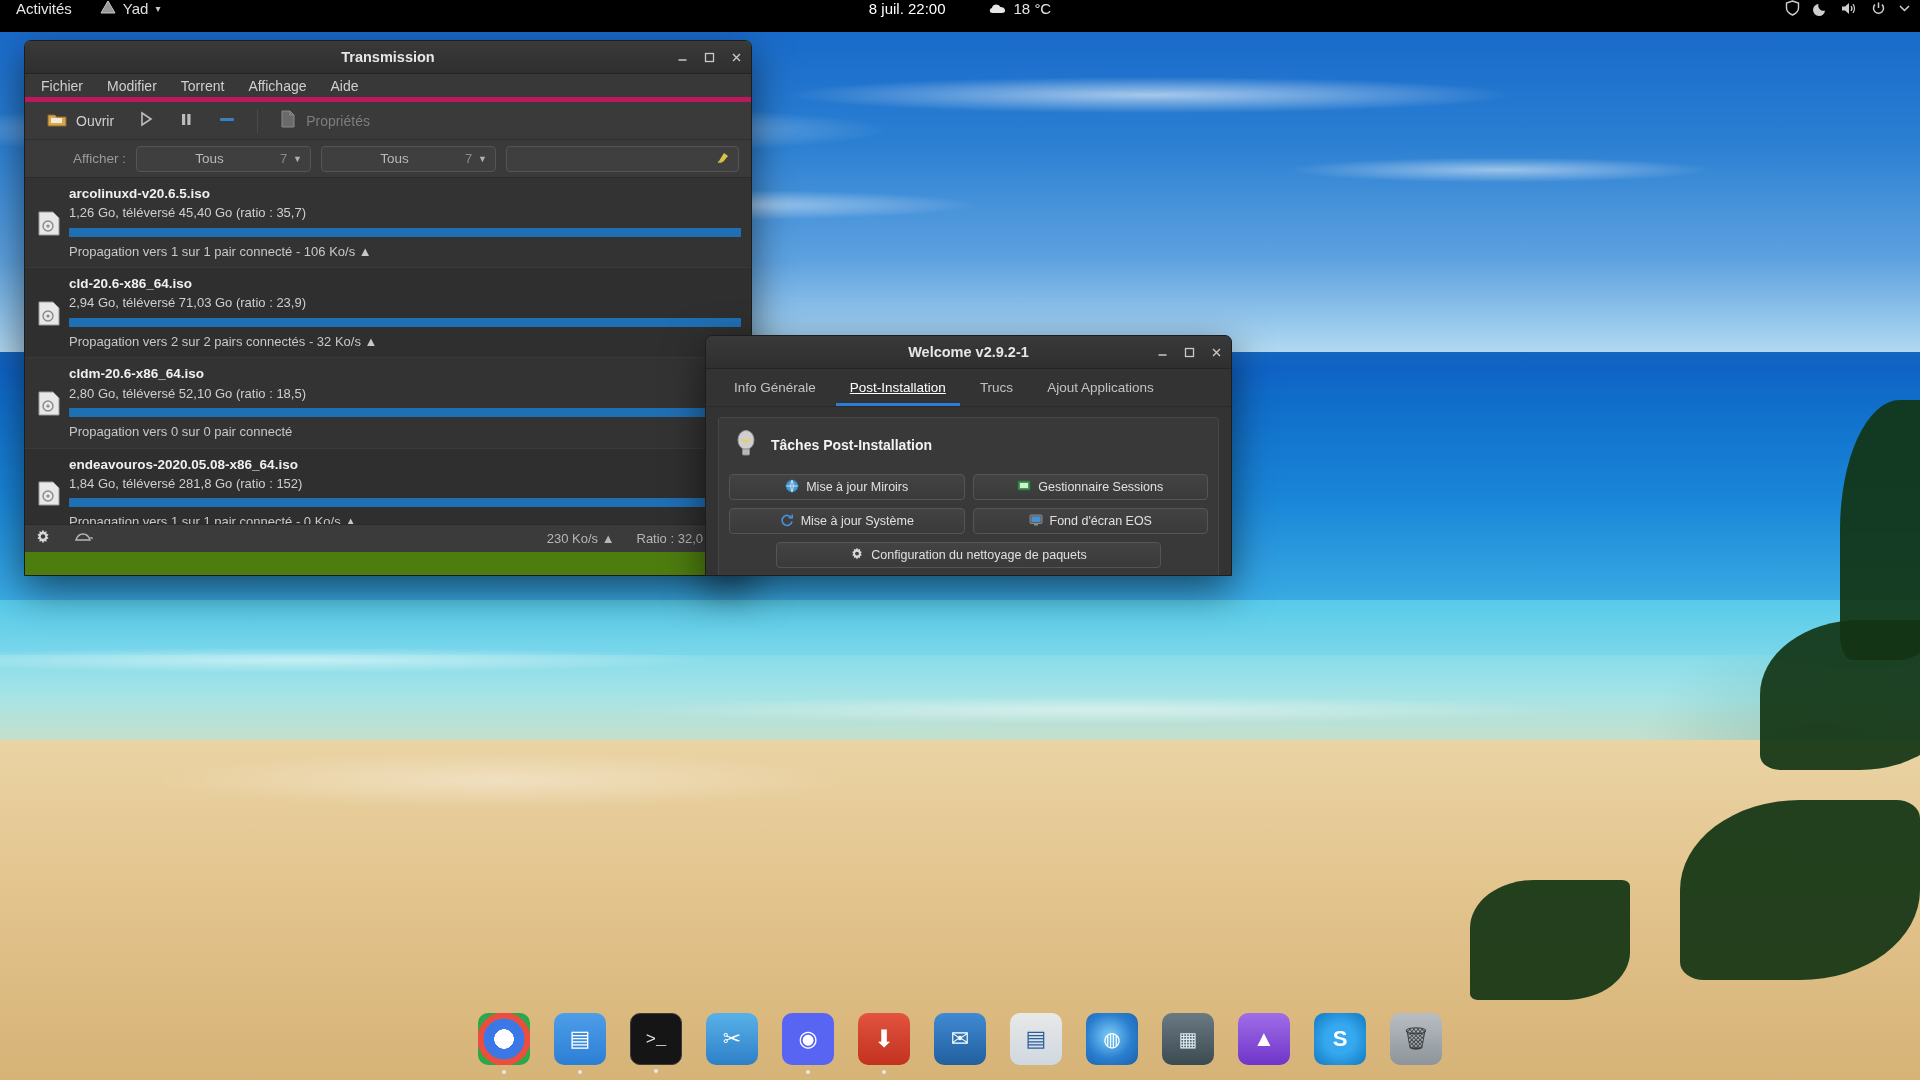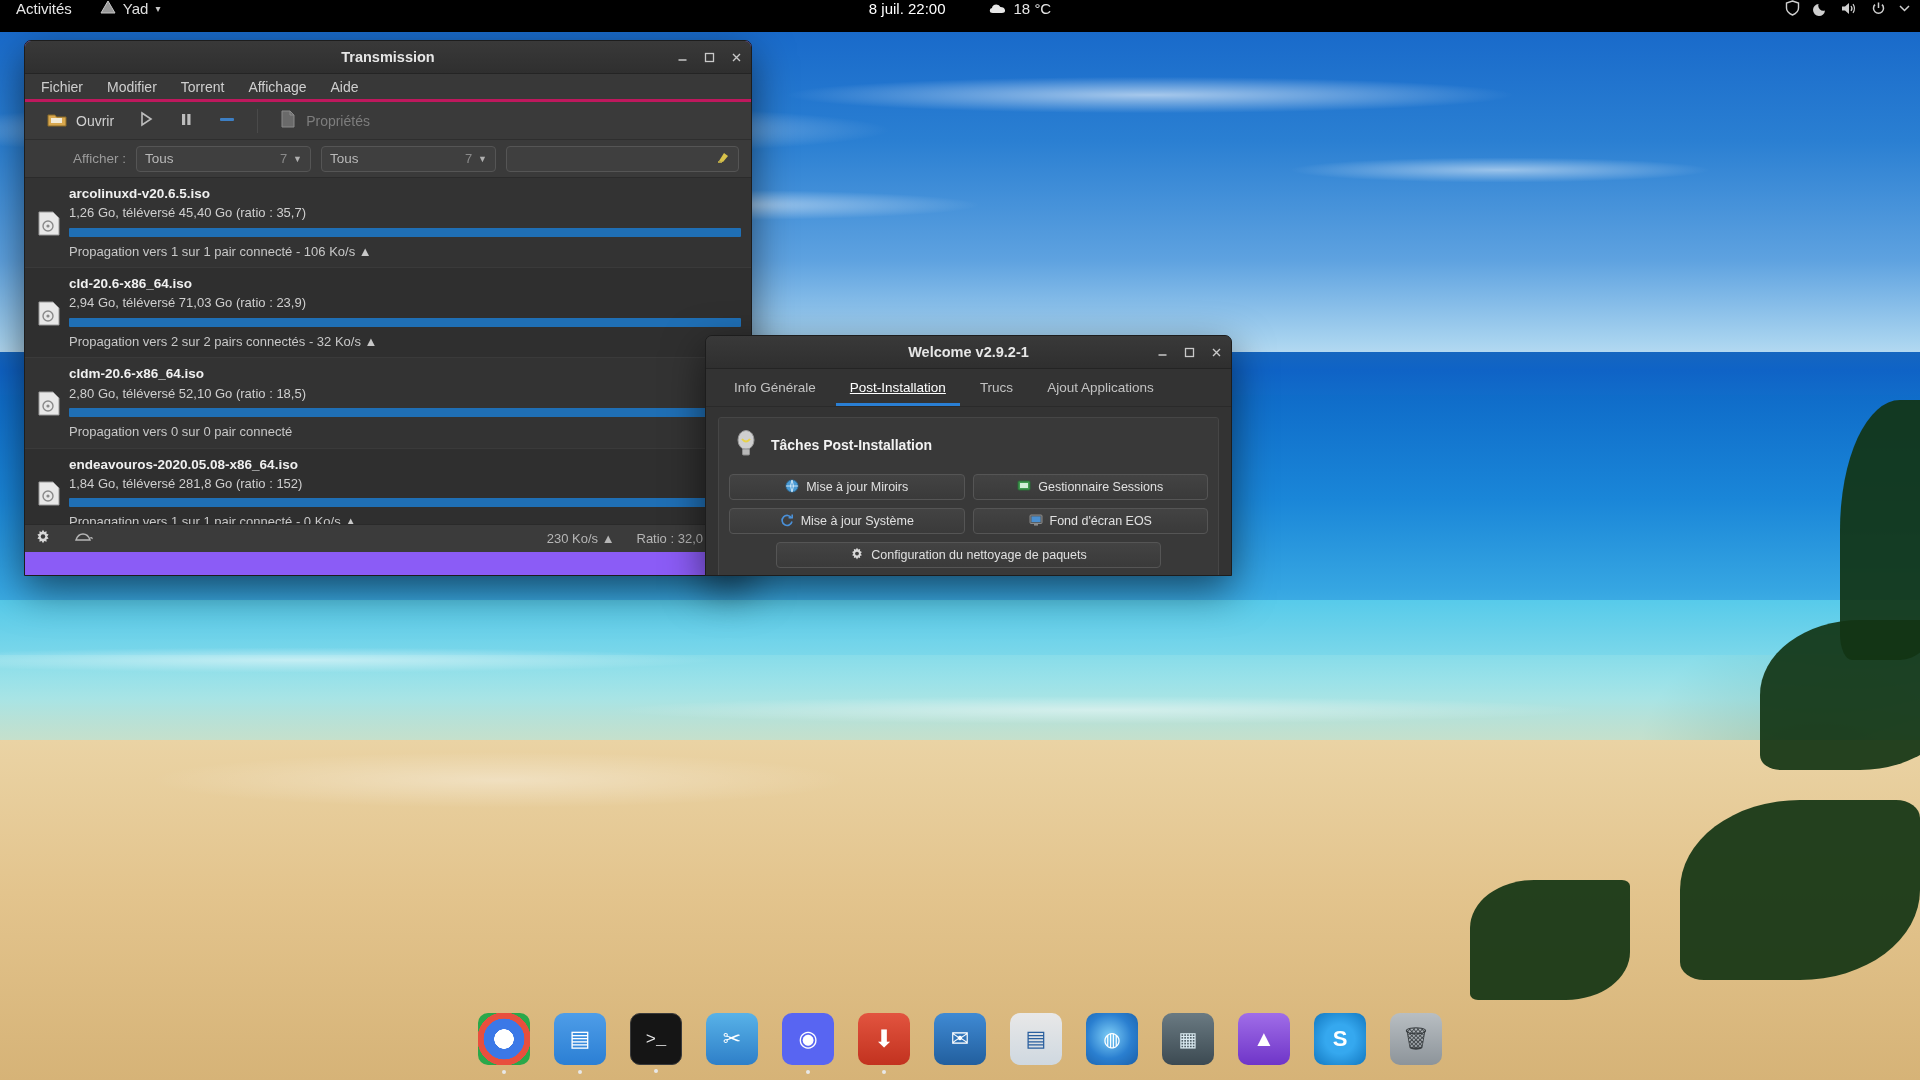--- a/index.html
+++ b/index.html
@@ -120,44 +120,44 @@
     height:33px; background:linear-gradient(to bottom,#393939,#2f2f2f);
     border-bottom:1px solid #242424;
     display:flex; align-items:center; justify-content:center;
     position:relative; color:#e6e6e6; font-size:14.5px; font-weight:bold;
   }
   .winbtns { position:absolute; right:8px; top:0; height:33px; display:flex; align-items:center; gap:14px; }
   .winbtn { color:#c9c9c9; font-size:14px; line-height:1; cursor:default; }
   .winbtn svg { display:block; }
 
   
-  #transmission { left:24px; top:40px; width:728px; height:536px; background:#8b5cf6; }
+  #transmission { left:24px; top:40px; width:728px; height:536px; background:#4d7c0f; }
   #tr-menubar {
     height:28px; background:#383838; display:flex; align-items:center;
     padding-left:16px; gap:24px; font-size:14px; color:#cfcfcf;
-    border-bottom:3px solid #be185d;
+    border-bottom:5px solid #be185d;
   }
   #tr-toolbar {
     height:38px; background:#3a3a3a; display:flex; align-items:center;
     padding-left:12px; gap:4px; border-bottom:1px solid #2e2e2e;
   }
   .tb-item { display:flex; align-items:center; gap:9px; padding:4px 10px; border-radius:4px; font-size:14px; color:#d0d0d0; }
   .tb-item.dim { color:#7d7d7d; }
   .tb-sep { width:1px; height:24px; background:#4a4a4a; margin:0 7px; }
   #tr-filterbar {
     height:38px; background:#3a3a3a; display:flex; align-items:center;
     padding:0 12px; gap:10px; border-bottom:1px solid #2b2b2b;
   }
   .filter-label { font-size:13.5px; color:#9b9b9b;margin-left:36px; }
   .combo {
     height:26px; min-width:175px; background:#3f3f3f; border:1px solid #555;
     border-radius:4px; display:flex; align-items:center; padding:0 8px;
     font-size:13.5px; color:#c8c8c8; gap:6px;
   }
-  .combo .cvalue { flex:1; text-align:left; color:#b9b9b9; }
+  .combo .cvalue { flex:1; text-align:center; color:#b9b9b9; }
   .combo .ccount { color:#8a8a8a; font-size:13px; }
   .combo .carrow { color:#b0b0b0; font-size:9px; }
   .searchbox {
     flex:1; height:26px; background:#3f3f3f; border:1px solid #555; border-radius:4px;
     display:flex; align-items:center; justify-content:flex-end; padding:0 7px;
   }
   #tr-list { background:#2e2e2e; height:346px; overflow:hidden; }
   .torrent {
     display:flex; padding:7px 10px 6px 10px; border-bottom:1px solid #3a3a3a;
     background:#333333;

